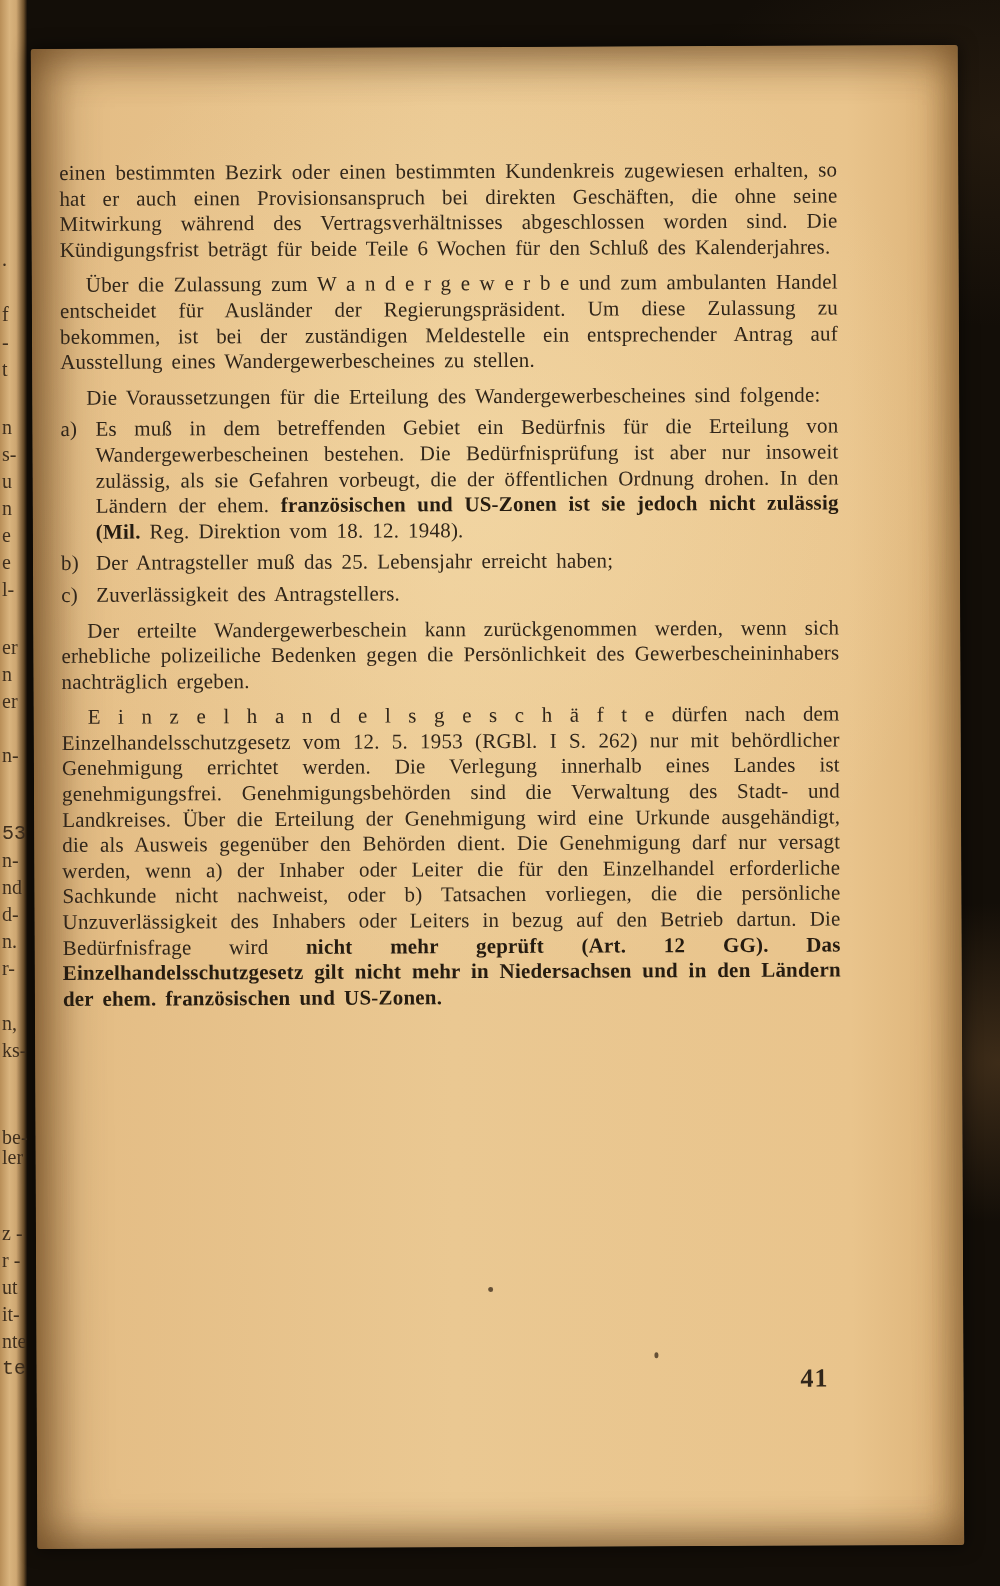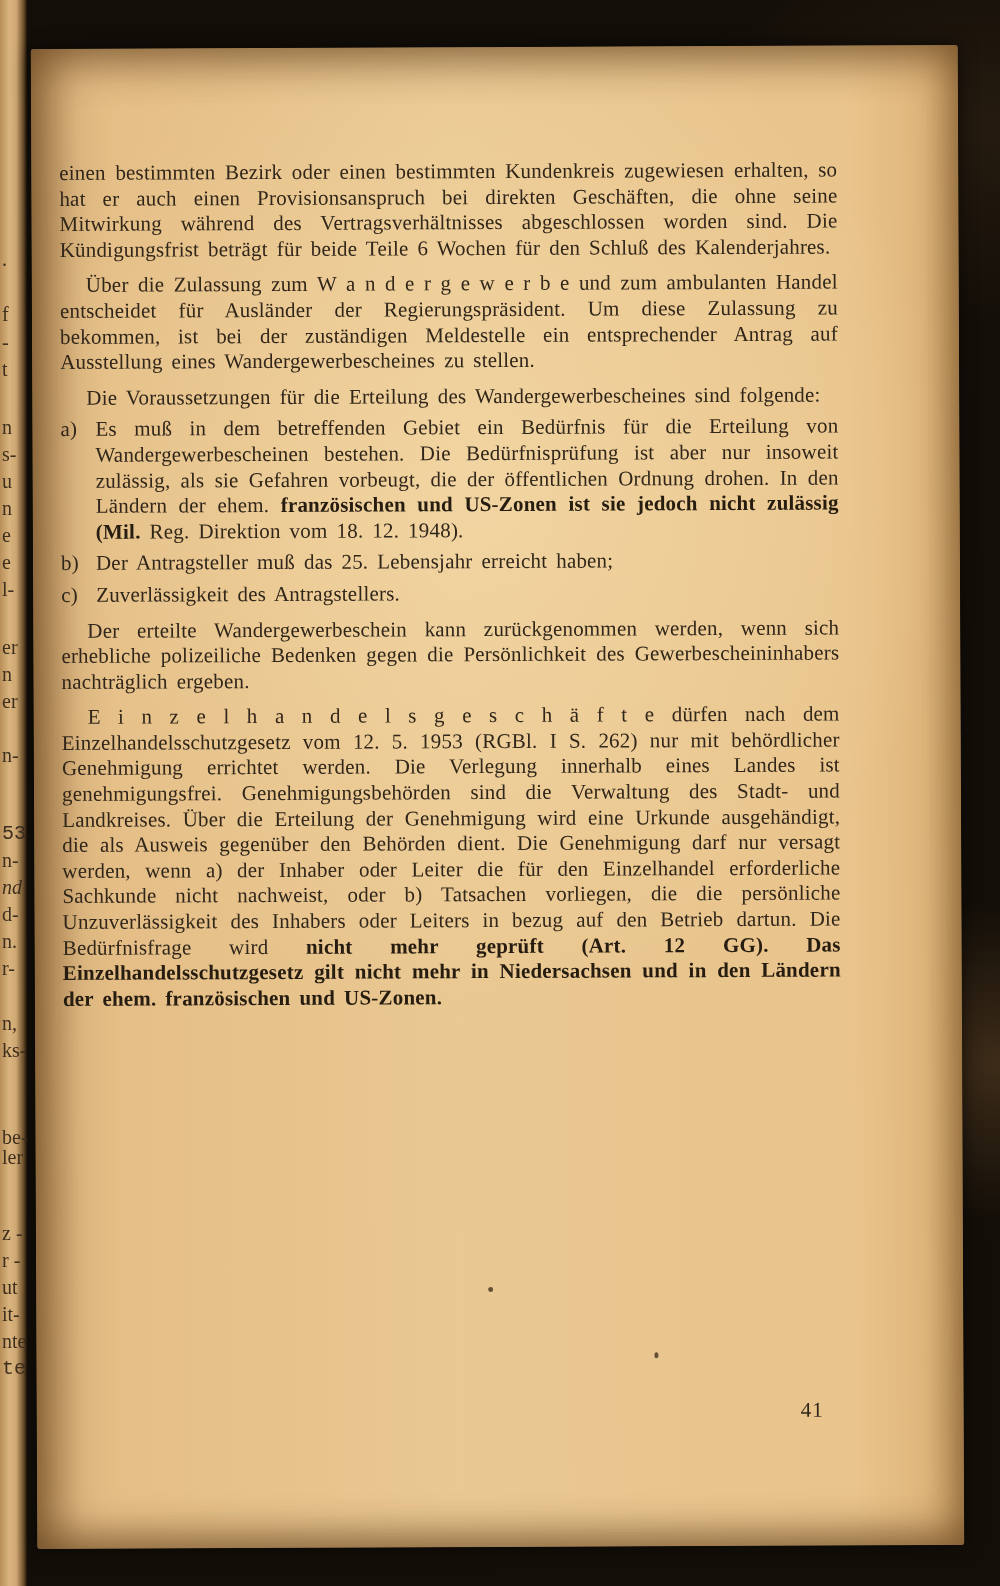--- a/index.html
+++ b/index.html
@@ -35,21 +35,21 @@
     position: absolute; left: 28px; top: 112px; width: 778px;
     color: #31261a; font-size: 21px; line-height: 25.6px; text-align: justify;
     letter-spacing: .2px; word-spacing: 3.5px;
   }
   .blk { margin-top: 10px; }
   .blk:first-child { margin-top: 0; }
   .blk.li { margin-top: 6px; position: relative; padding-left: 35px; }
   .blk .marker { position: absolute; left: 0; top: 0; }
   .indent { text-indent: 26px; }
   .bold { font-weight: bold; color: #261c10; }
-  .page-number { position: absolute; left: 764px; top: 1352px; font-size: 21px; font-weight: normal; color: #31261a; letter-spacing: 1px; }
+  .page-number { position: absolute; left: 764px; top: 1318px; font-size: 26px; font-weight: bold; color: #31261a; letter-spacing: 1px; }
   .speck { position: absolute; background: #43321f; border-radius: 50%; opacity: .8; }
 </style>
 </head>
 <body>
 
 <div class="spine-strip">
     <div class="spine-frag" style="top: 248px;">.</div>
     <div class="spine-frag" style="top: 303px;">f</div>
     <div class="spine-frag" style="top: 331px;">-</div>
     <div class="spine-frag" style="top: 358px;">t</div>
@@ -60,21 +60,21 @@
     <div class="spine-frag" style="top: 524px;">e</div>
     <div class="spine-frag" style="top: 551px;">e</div>
     <div class="spine-frag" style="top: 578px;">l-</div>
     <div class="spine-frag" style="top: 636px;">er</div>
     <div class="spine-frag" style="top: 663px;">n</div>
     <div class="spine-frag" style="top: 690px;">er</div>
     <div class="spine-frag" style="top: 717px; margin-left: 44px;">es</div>
     <div class="spine-frag" style="top: 744px;">n-</div>
     <div class="spine-frag" style="top: 822px; font-family: Liberation Mono, monospace;">53</div>
     <div class="spine-frag" style="top: 849px;">n-</div>
-    <div class="spine-frag" style="top: 876px; font-style: italic;">nd</div>
+    <div class="spine-frag" style="top: 876px;">nd</div>
     <div class="spine-frag" style="top: 903px;">d-</div>
     <div class="spine-frag" style="top: 930px;">n.</div>
     <div class="spine-frag" style="top: 957px;">r-</div>
     <div class="spine-frag" style="top: 1012px;">n,</div>
     <div class="spine-frag" style="top: 1039px;">ks-</div>
     <div class="spine-frag" style="top: 1126px;">be-</div>
     <div class="spine-frag" style="top: 1146px;">ler</div>
     <div class="spine-frag" style="top: 1222px;">z -</div>
     <div class="spine-frag" style="top: 1249px;">r -</div>
     <div class="spine-frag" style="top: 1276px;">ut</div>

